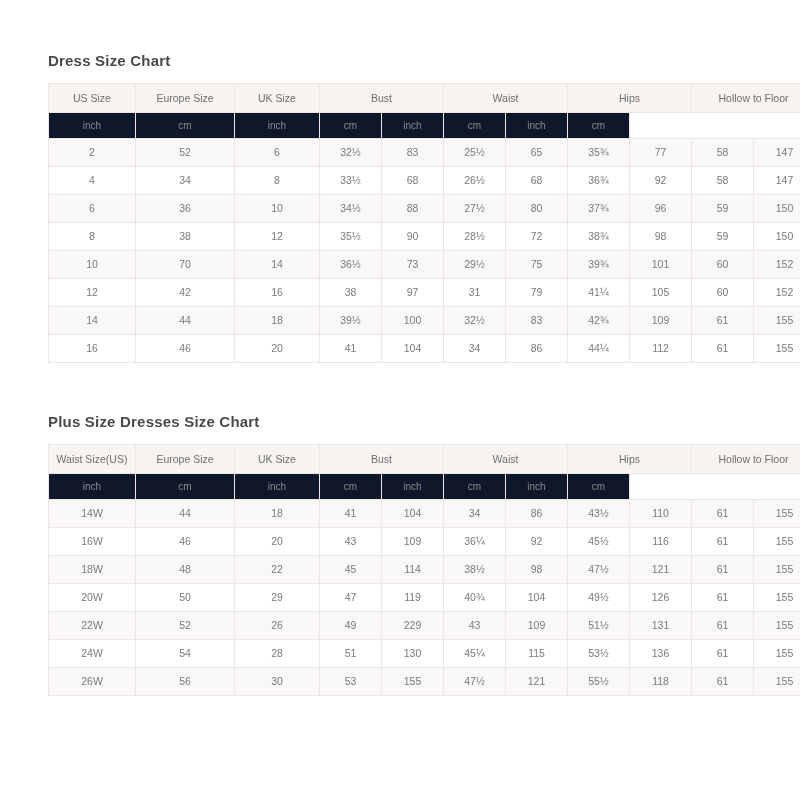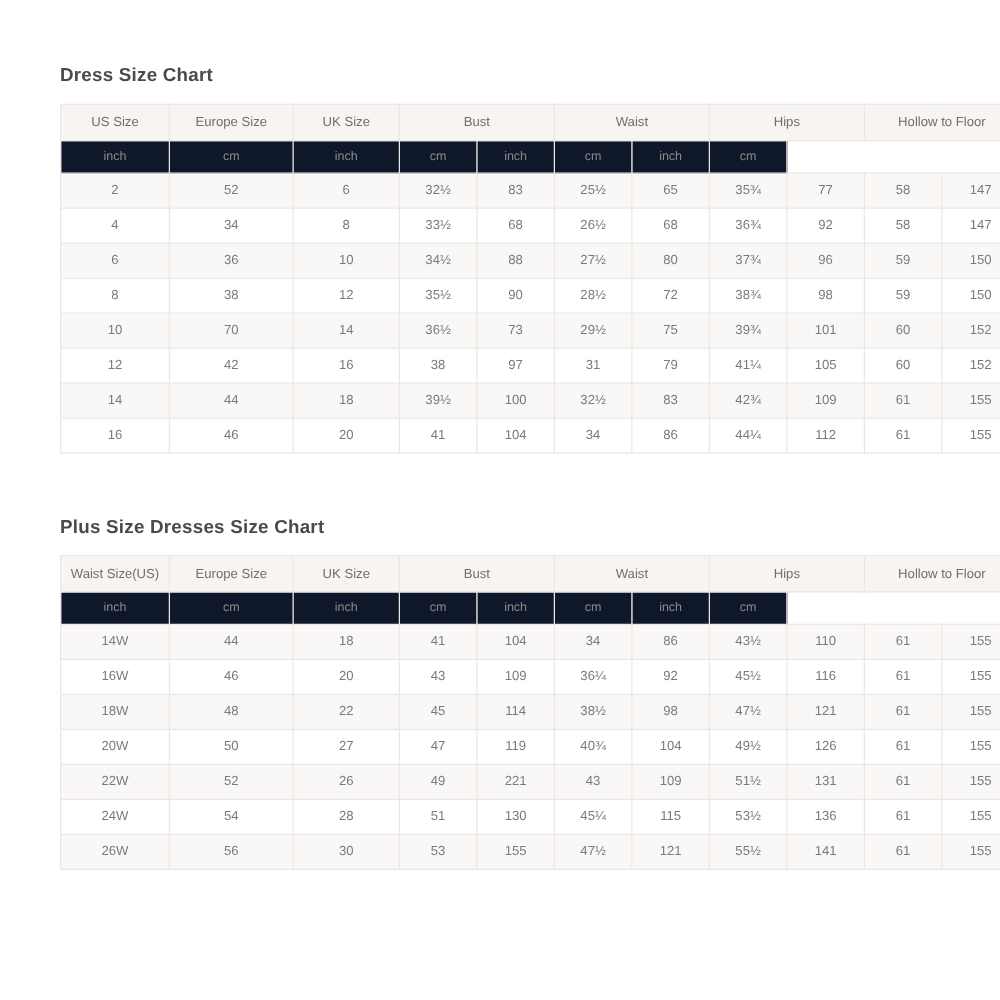--- a/index.html
+++ b/index.html
@@ -276,36 +276,36 @@
         <td>38½</td>
         <td>98</td>
         <td>47½</td>
         <td>121</td>
         <td>61</td>
         <td>155</td>
       </tr>
       <tr class="data-row">
         <td>20W</td>
         <td>50</td>
-        <td>27</td>
+        <td>29</td>
         <td>47</td>
         <td>119</td>
         <td>40¾</td>
         <td>104</td>
         <td>49½</td>
         <td>126</td>
         <td>61</td>
         <td>155</td>
       </tr>
       <tr class="data-row">
         <td>22W</td>
         <td>52</td>
         <td>26</td>
         <td>49</td>
-        <td>221</td>
+        <td>229</td>
         <td>43</td>
         <td>109</td>
         <td>51½</td>
         <td>131</td>
         <td>61</td>
         <td>155</td>
       </tr>
       <tr class="data-row">
         <td>24W</td>
         <td>54</td>
@@ -321,20 +321,20 @@
       </tr>
       <tr class="data-row">
         <td>26W</td>
         <td>56</td>
         <td>30</td>
         <td>53</td>
         <td>155</td>
         <td>47½</td>
         <td>121</td>
         <td>55½</td>
-        <td>141</td>
+        <td>118</td>
         <td>61</td>
         <td>155</td>
       </tr>
     </tbody>
   </table>
 
 </div>
 
 </body></html>

